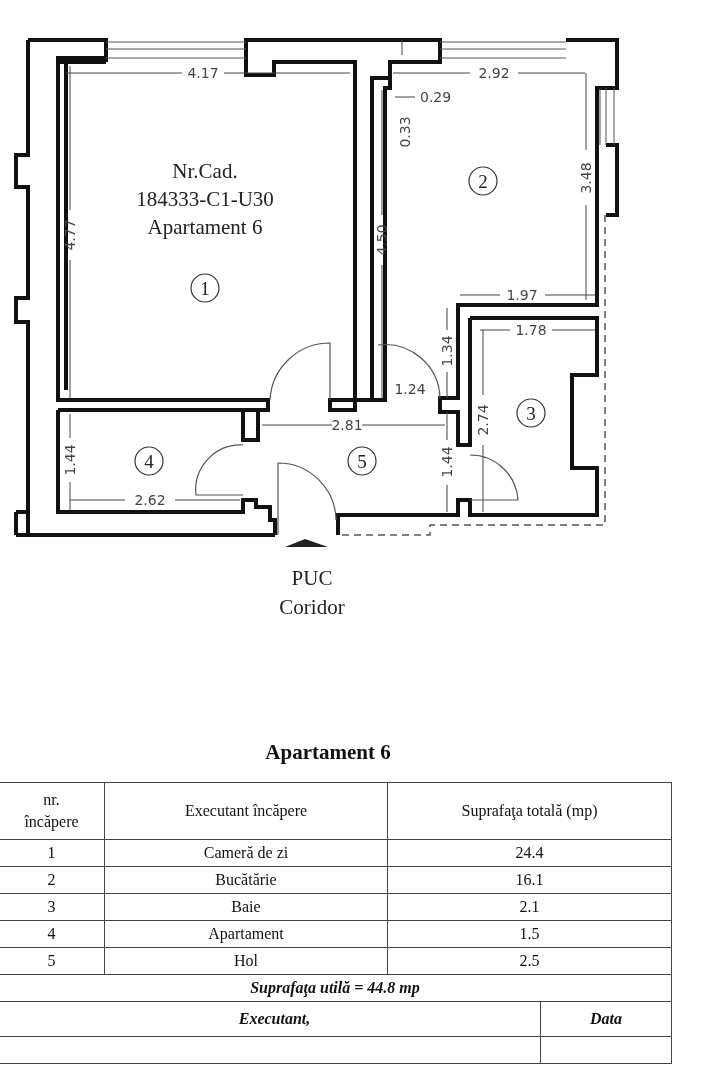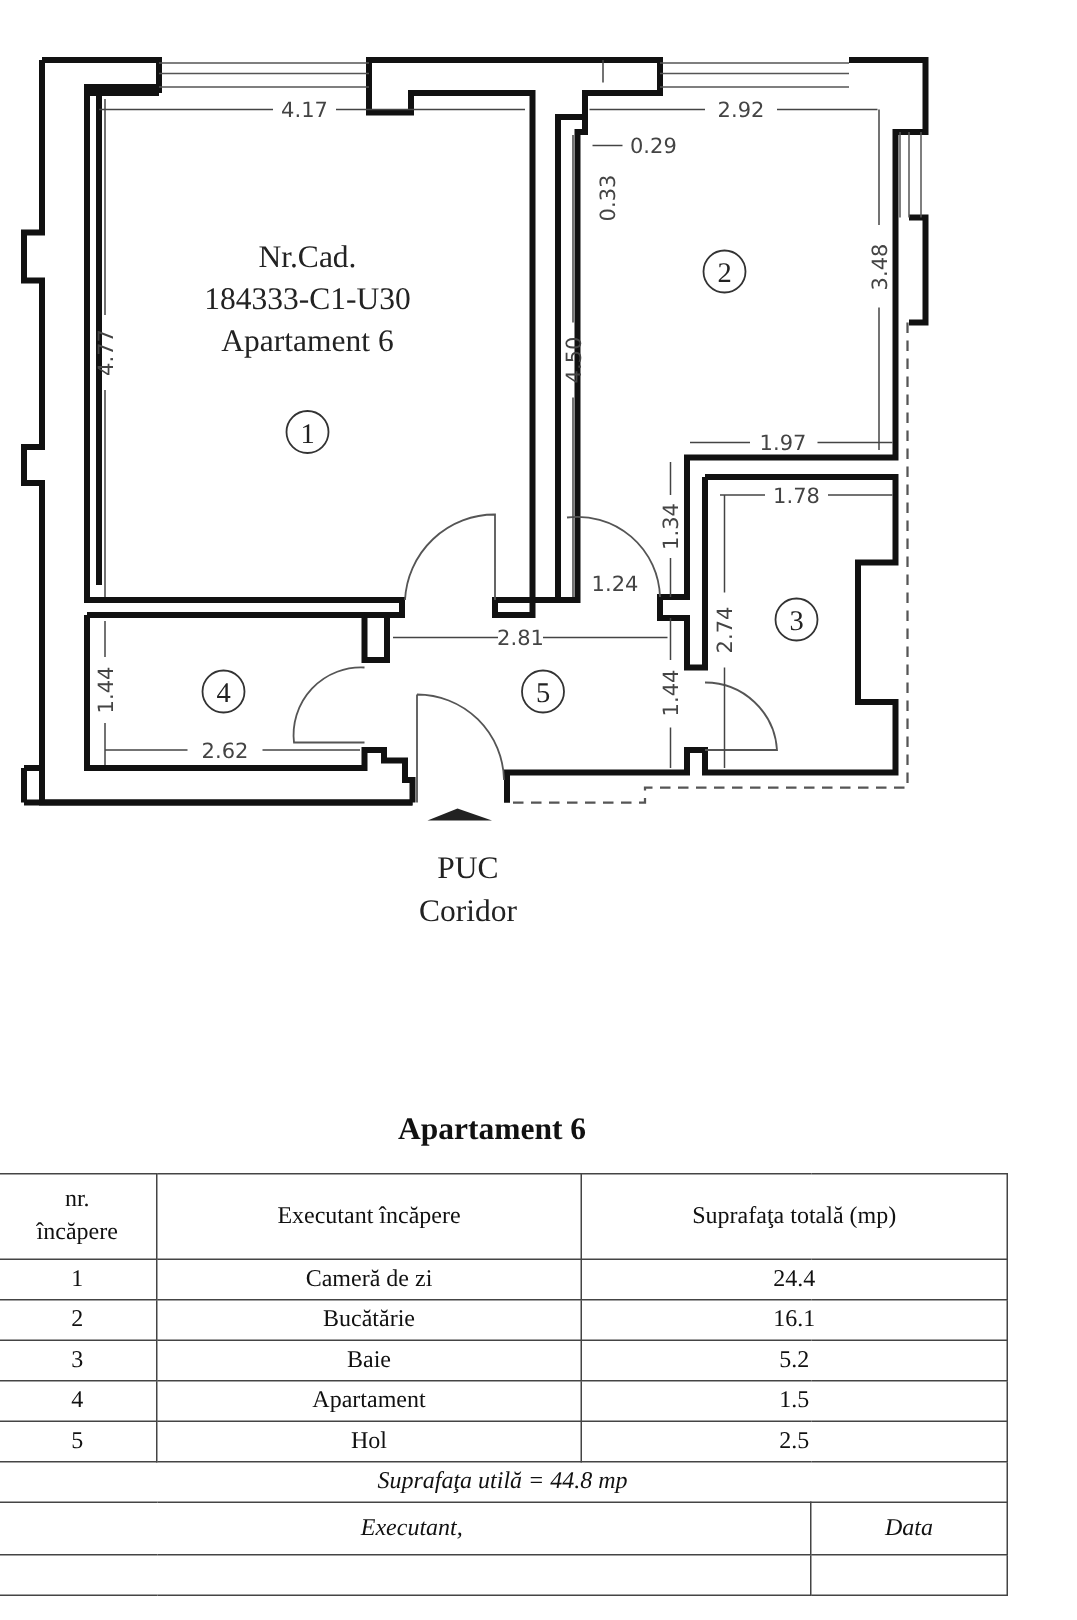--- a/index.html
+++ b/index.html
@@ -6,21 +6,21 @@
   body { width: 718px; height: 1080px; position: relative; overflow: hidden; font-family: "Liberation Serif", serif; color: #111; }
   #plan { position: absolute; left: 0; top: 0; width: 718px; height: 640px; }
   .dim { font-family: "DejaVu Sans", sans-serif; font-size: 14px; fill: #444; }
   .lbl { font-family: "Liberation Serif", serif; font-size: 21px; fill: #222; }
   .num { font-family: "Liberation Serif", serif; font-size: 19px; fill: #222; }
   .title { position: absolute; left: 0; top: 740px; width: 656px; text-align: center; font-weight: bold; font-size: 21px; }
   table.rooms { position: absolute; left: -2px; top: 782px; width: 674px; border-collapse: collapse; font-size: 16px; }
   table.rooms td, table.rooms th { border: 1.5px solid #444; text-align: center; padding: 0; }
   table.rooms th { font-weight: normal; font-size: 16px; height: 56px; line-height: 22px; }
   table.rooms td { height: 26px; }
-  .italic { font-style: italic; font-weight: normal; }
+  .italic { font-style: italic; font-weight: bold; }
   .left { text-align: right; padding-left: 10px !important; }
 </style>
 </head>
 <body>
 
 <svg id="plan" viewBox="0 0 718 640" xmlns="http://www.w3.org/2000/svg">
   <g fill="none" stroke="#111" stroke-width="4" stroke-linejoin="miter">
 
     <path d="M28 40 H106 V60 H66 V390 M28 40 V155 H16 V187 H28 V298 H16 V322 H28 V535 H275"></path>
     <path d="M16 535 H275 M16 535 V512 M16 512 H28"></path>
@@ -148,21 +148,21 @@
         <td colspan="2">24.4</td>
       </tr>
   <tr>
         <td>2</td>
         <td>Bucătărie</td>
         <td colspan="2">16.1</td>
       </tr>
   <tr>
         <td>3</td>
         <td>Baie</td>
-        <td colspan="2">5.2</td>
+        <td colspan="2">2.1</td>
       </tr>
   <tr>
         <td>4</td>
         <td>Apartament</td>
         <td colspan="2">1.5</td>
       </tr>
   <tr>
         <td>5</td>
         <td>Hol</td>
         <td colspan="2">2.5</td>

